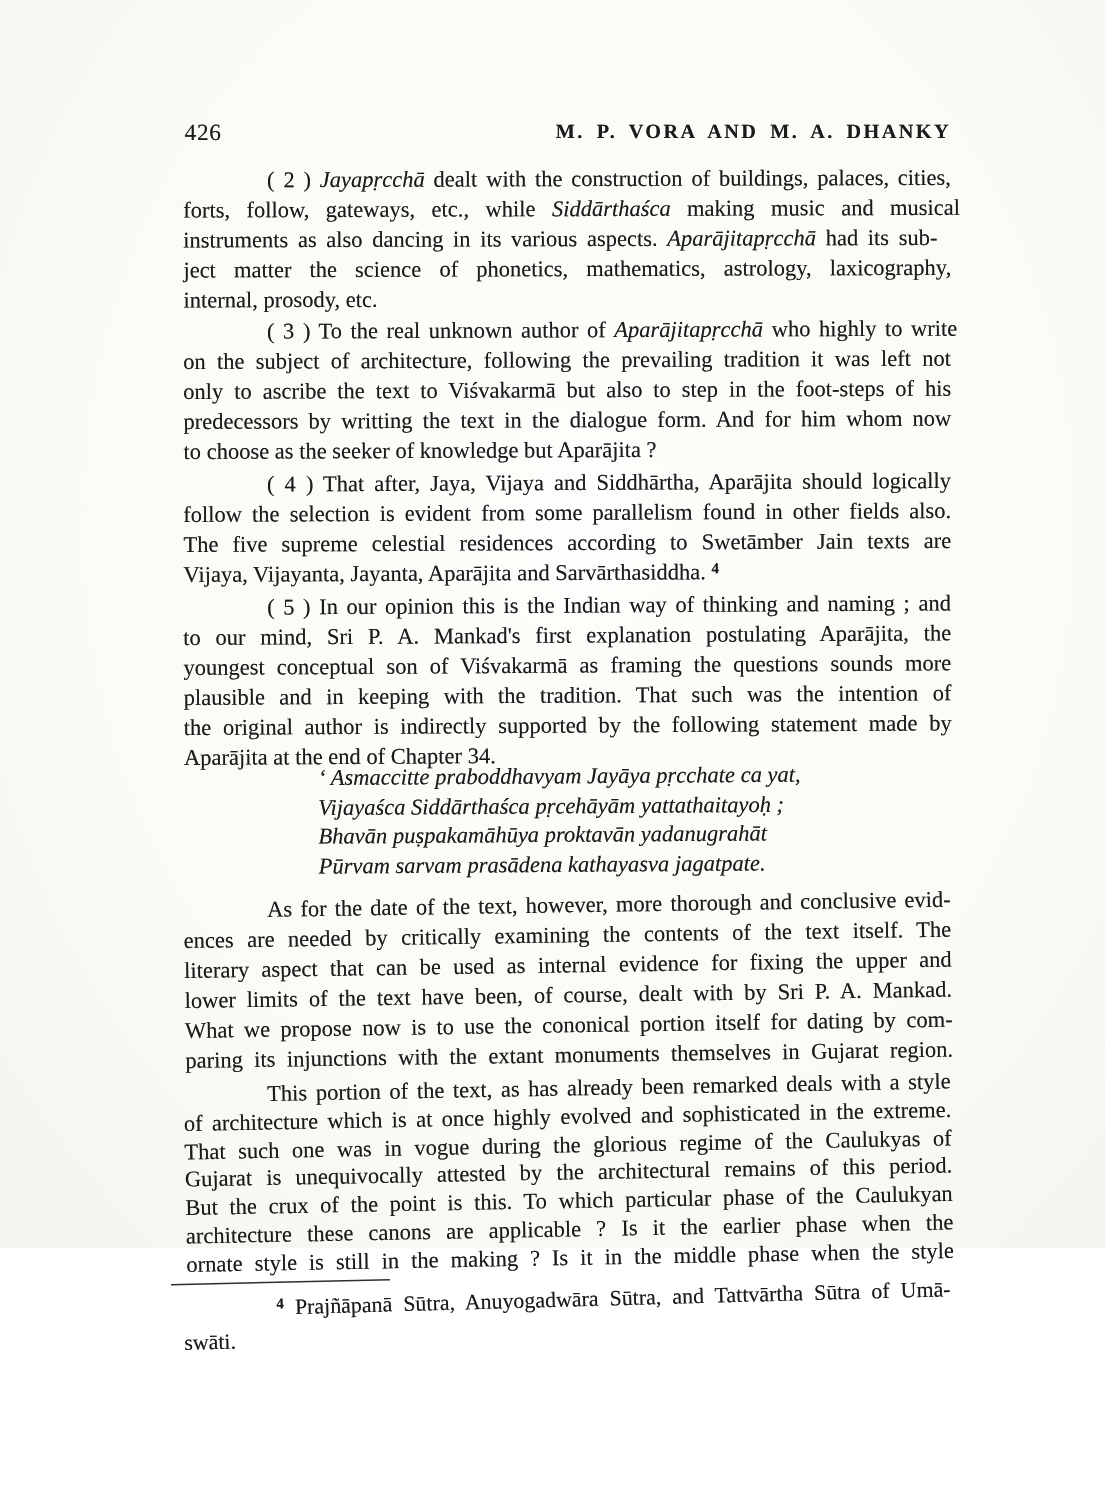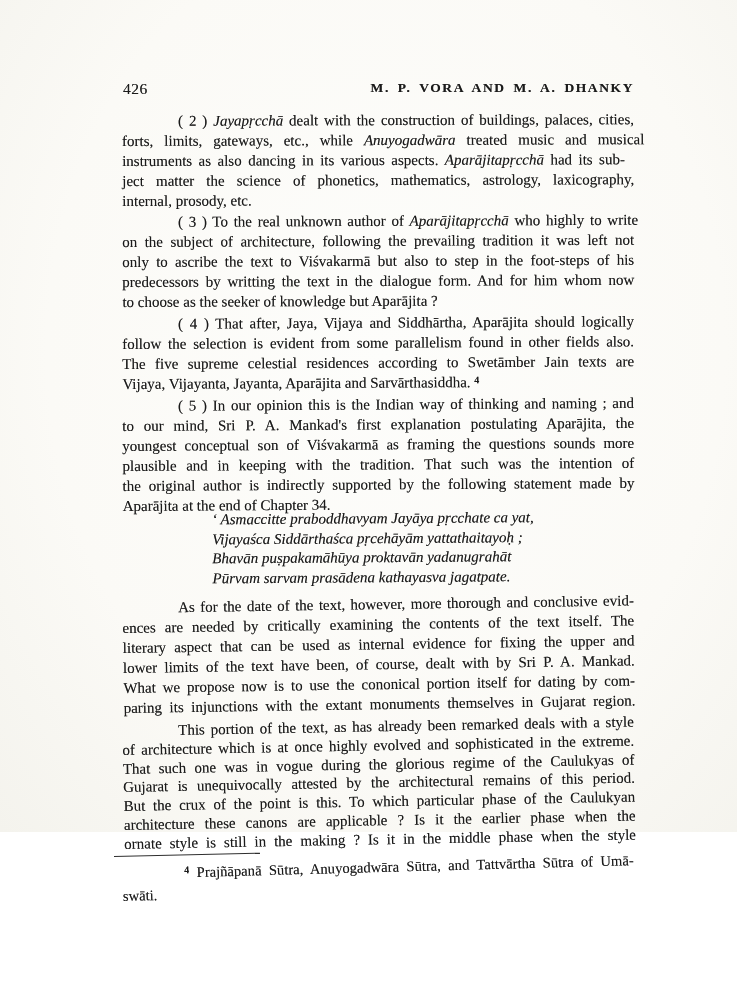--- a/index.html
+++ b/index.html
@@ -42,21 +42,21 @@
 <div class="page">
 
   <div class="running-head">
     <span class="pagenum">426</span>
     <div class="head-title">M. P. VORA AND M. A. DHANKY</div>
   </div>
 
   <div class="text-body">
     <div class="para p2">
         <div class="line full indent"><span class="ln-in" style="word-spacing: 2.14021px;"><span>( 2 )  </span><i>Jayapṛcchā</i><span> dealt with the construction of buildings, palaces, cities,</span></span></div>
-        <div class="line full"><span class="ln-in" style="word-spacing: 7.20262px;"><span>forts, limits, gateways, etc., while </span><i>Anuyogadwāra</i><span> treated music and musical</span></span></div>
+        <div class="line full"><span class="ln-in" style="word-spacing: 7.20262px;"><span>forts, follow, gateways, etc., while </span><i>Siddārthaśca</i><span> making music and musical</span></span></div>
         <div class="line full"><span class="ln-in" style="word-spacing: 2.68px;"><span>instruments as also dancing in its various aspects. </span><i>Aparājitapṛcchā</i><span> had its sub-</span></span></div>
         <div class="line full"><span class="ln-in" style="word-spacing: 8.31583px;"><span>ject matter the science of phonetics, mathematics, astrology, laxicography,</span></span></div>
         <div class="line"><span class="ln-in"><span>internal, prosody, etc.</span></span></div>
       </div>
     <div class="para p3">
         <div class="line full indent"><span class="ln-in" style="word-spacing: 1.94074px;"><span>( 3 )  To the real unknown author of </span><i>Aparājitapṛcchā</i><span> who highly to write</span></span></div>
         <div class="line full"><span class="ln-in" style="word-spacing: 3.74701px;"><span>on the subject of architecture, following the prevailing tradition it was left not</span></span></div>
         <div class="line full"><span class="ln-in" style="word-spacing: 3.51739px;"><span>only to ascribe the text to Viśvakarmā but also to step in the foot-steps of his</span></span></div>
         <div class="line full"><span class="ln-in" style="word-spacing: 3.0381px;"><span>predecessors by writting the text in the dialogue form. And for him whom now</span></span></div>
         <div class="line"><span class="ln-in"><span>to choose as the seeker of knowledge but Aparājita ?</span></span></div>

